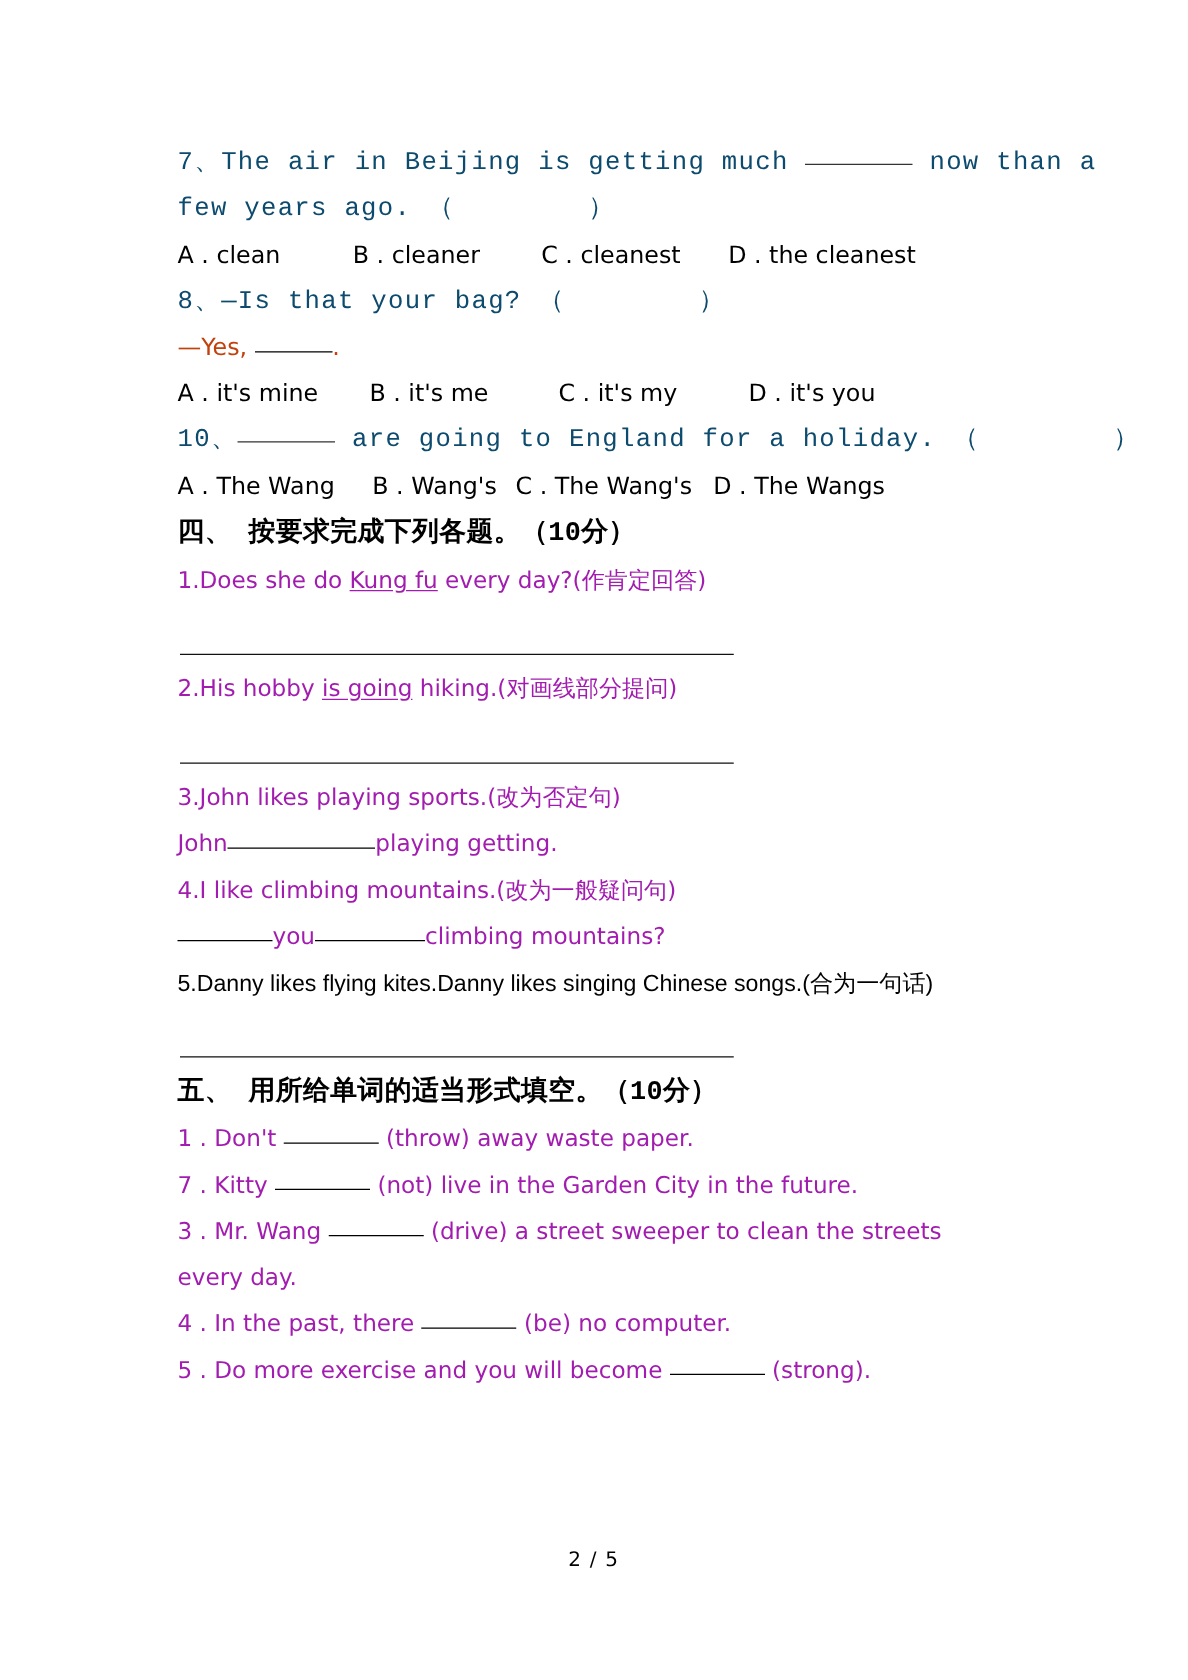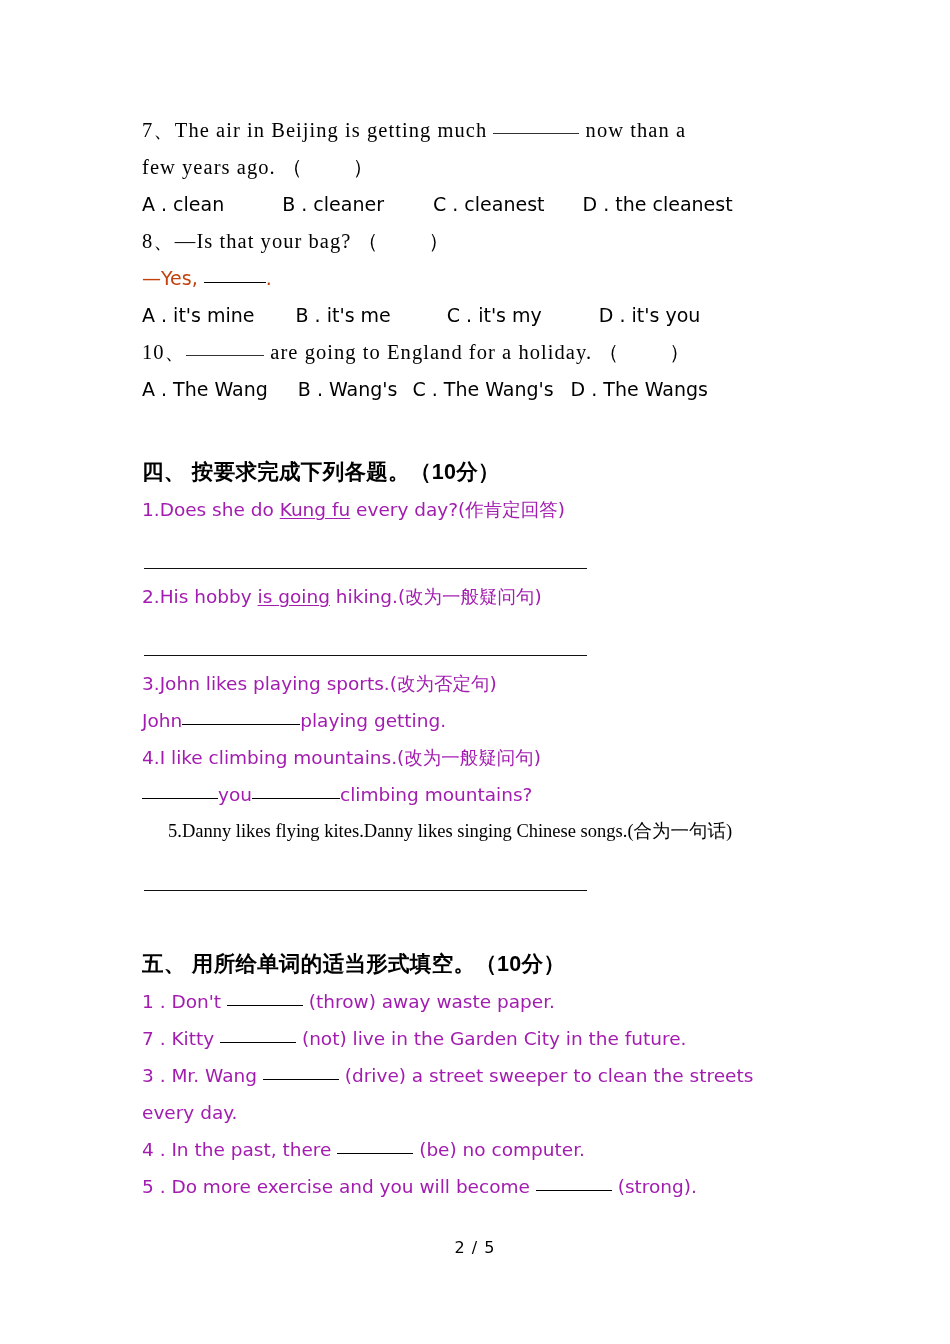--- a/index.html
+++ b/index.html
@@ -25,69 +25,67 @@
 
   .content {
     position: absolute;
     left: 142px;
     top: 112px;
     width: 656px;
   }
 
   
   .serif-line {
-    font-family: Liberation Serif, serif;
+    font-family: Liberation Mono, monospace;
     font-size: 20.5px;
     line-height: 37px;
     letter-spacing: 1.05px;
     white-space: pre;
-    color: #000000;
+    color: #0c4a6e;
   }
 
   
   .sans-line {
     font-family: "DejaVu Sans", "Liberation Sans", sans-serif;
     font-size: 19px;
     line-height: 37px;
     white-space: pre;
     color: #c2410c;
   }
 
   .opts {
     font-family: "DejaVu Sans", "Liberation Sans", sans-serif;
     font-size: 19px;
     line-height: 37px;
     white-space: pre;
   }
 
   .heading {
-    font-family: Liberation Sans, sans-serif;
+    font-family: Liberation Mono, monospace;
     font-weight: bold;
     font-size: 21.5px;
     line-height: 38px;
     white-space: pre;
     letter-spacing: 0.3px;
-    margin-top: 45px;
   }
 
   .item-line {
     font-family: "DejaVu Sans", "Liberation Sans", sans-serif;
     font-size: 18.5px;
     line-height: 37px;
     color: #a21caf;
   }
   .item-line.pre { white-space: pre; }
 
   .wrap-line {
-    font-family: Liberation Serif, serif;
+    font-family: Liberation Sans, sans-serif;
     font-size: 18.5px;
     line-height: 37px;
     white-space: normal;
     width: 650px;
-    margin-left: 26px;
   }
 
   
   .blank {
     display: inline-block;
     border-bottom: 1.4px solid #000;
     vertical-align: 2px;
   }
   .blank.s  { width: 62px; }
   .blank.m  { width: 76px; }
@@ -153,21 +151,21 @@
     <div class="heading">四、 按要求完成下列各题。（10分）</div>
 
     <div>
       <div class="item-line pre"><span>1.Does she do </span><span class="underlined">Kung fu</span><span> every day?(作肯定回答)</span></div>
       <div class="rule-row tall">
           <div class="answer-rule"></div>
         </div>
     </div>
 
     <div>
-      <div class="item-line pre"><span>2.His hobby </span><span class="underlined">is going</span><span> hiking.(改为一般疑问句)</span></div>
+      <div class="item-line pre"><span>2.His hobby </span><span class="underlined">is going</span><span> hiking.(对画线部分提问)</span></div>
       <div class="rule-row tall">
           <div class="answer-rule"></div>
         </div>
     </div>
 
     <div>
       <div class="item-line pre">3.John likes playing sports.(改为否定句)</div>
       <div class="item-line pre"><span>John</span><span class="blank xl"></span><span>playing getting.</span></div>
     </div>
 

